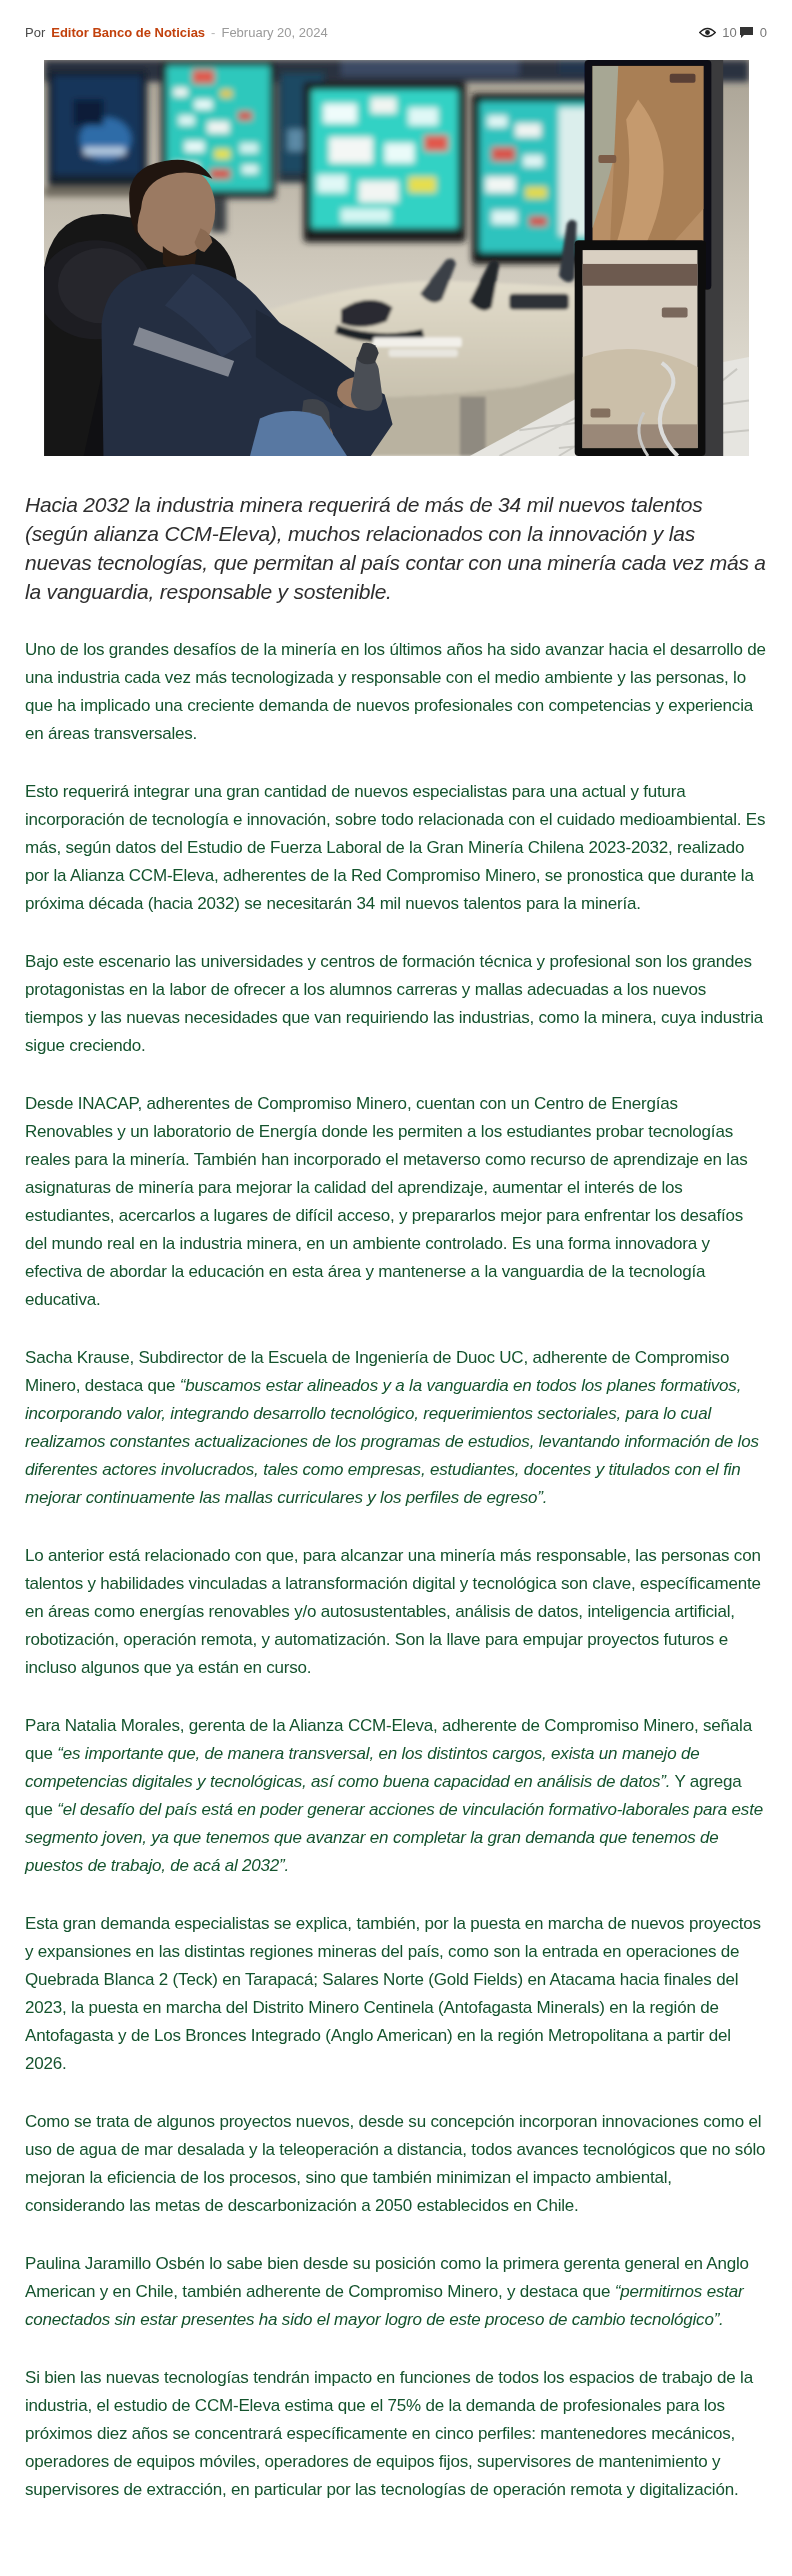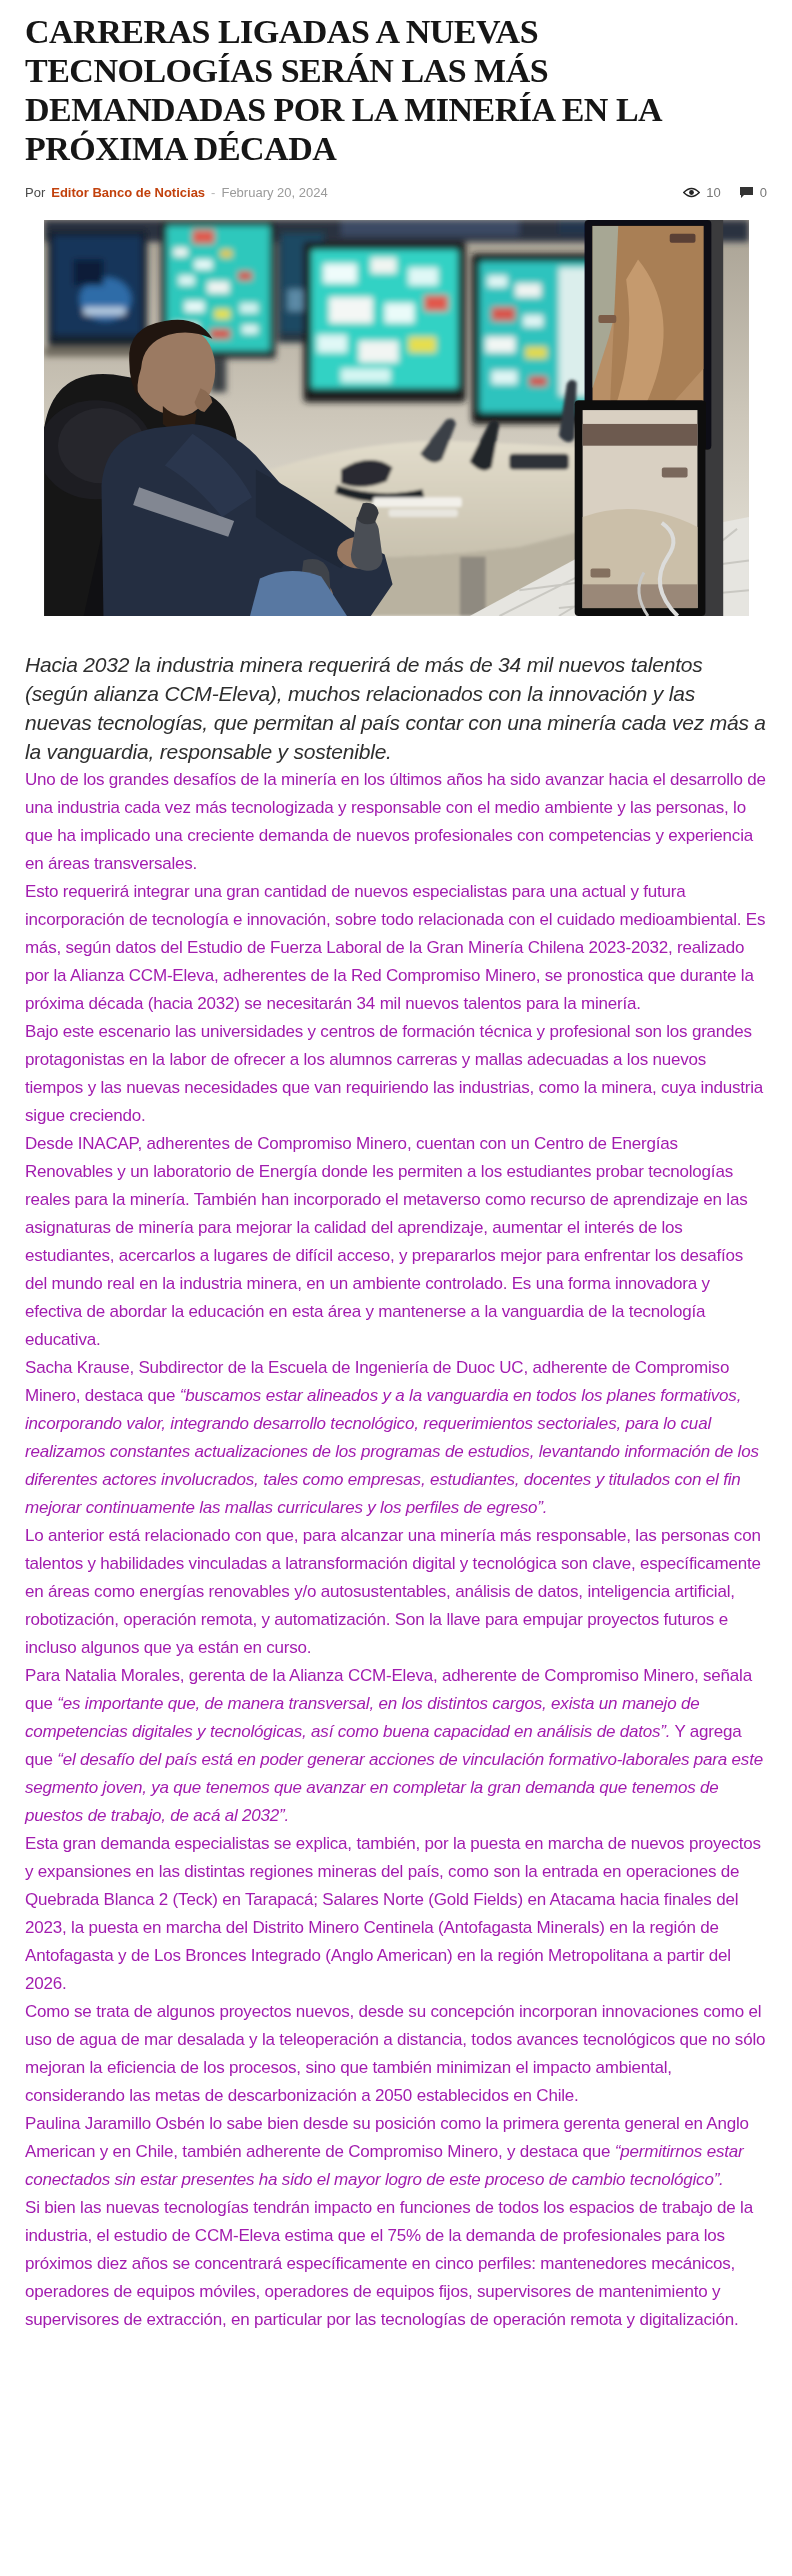--- a/index.html
+++ b/index.html
@@ -27,21 +27,21 @@
     align-items: center;
     justify-content: space-between;
     margin-top: 14px;
     height: 20px;
   }
   .byline-left { display: flex; align-items: flex-start; gap: 6px; font-size: 13px; }
   .byline-prefix { color: #4a4a4a; }
   .byline-author { color: #c2410c; font-weight: 700; }
   .byline-sep { color: #b5b5b5; }
   .byline-date { color: #9a9a9a; }
-  .byline-right { display: flex; align-items: center; gap: 18px; }
+  .byline-right { display: flex; align-items: center; gap: 2px; }
   .meta-item { display: flex; align-items: center; gap: 6px; font-size: 13px; color: #777777; }
   .meta-item svg { display: block; }
 
   figure.article-figure {
     width: 705px;
     height: 396px;
     margin: 18px auto 0 auto;
     overflow: hidden;
     background: #cfc9bd;
   }
@@ -49,33 +49,33 @@
 
   .article-body { margin-top: 34px; }
   p.lede {
     font-style: italic;
     font-size: 21px;
     line-height: 29px;
     letter-spacing: -0.2px;
     color: #2e2e2e;
   }
   p.body-para {
+    margin-top: 30px;
     font-size: 17px;
     line-height: 28px;
     letter-spacing: -0.2px;
-    color: #a21caf;
+    color: #14532d;
   }
   p.body-para .seg-italic { font-style: italic; }
 </style>
 </head>
 <body>
 
 <div class="page">
 
-  <h1 class="article-title">Carreras ligadas a nuevas tecnologías serán las más demandadas por la minería en la próxima década</h1>
 
   <div class="byline-row">
     <div class="byline-left">
       <span class="byline-prefix">Por</span>
       <span class="byline-author">Editor Banco de Noticias</span>
       <span class="byline-sep">-</span>
       <span class="byline-date">February 20, 2024</span>
     </div>
     <div class="byline-right">
       <span class="meta-item">

